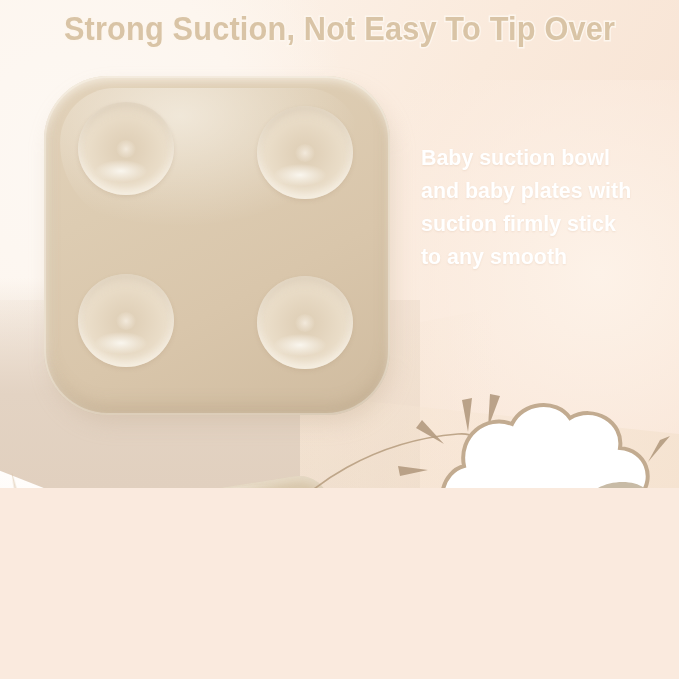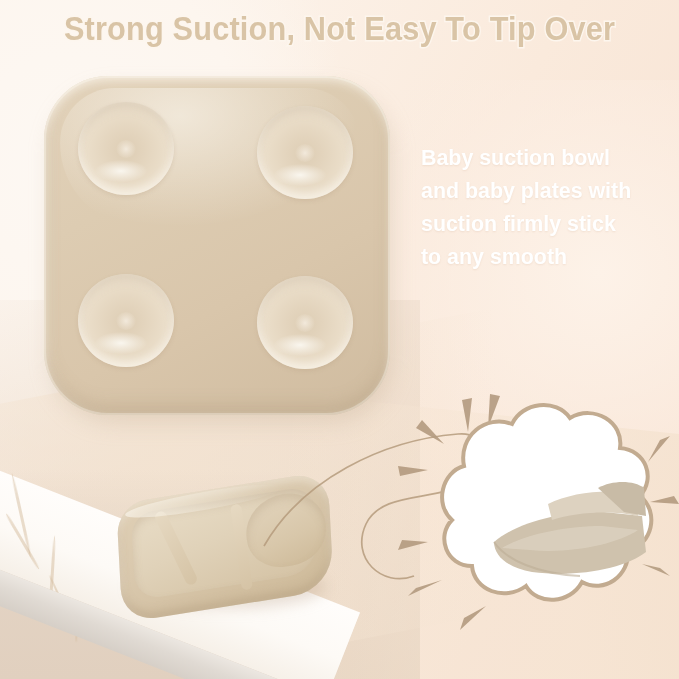--- a/index.html
+++ b/index.html
@@ -4,21 +4,21 @@
 <style>
   html,body{margin:0;padding:0;}
   body{
     width:679px;height:679px;
     font-family:"Liberation Sans", sans-serif;
     background:#faeade;
     overflow:hidden;
   }
   #stage{
     position:relative;
-    width:679px;height:679px;
+    width:679px;height:488px;
     overflow:hidden;
     background:#be185d;
   }
 
   
   .bg-base{
     position:absolute;inset:0;
     background:
       linear-gradient(118deg,#fdf6ef 0%,#fcf1e7 28%,#faeadc 55%,#f8e5d6 78%,#f7e2d2 100%);
   }

